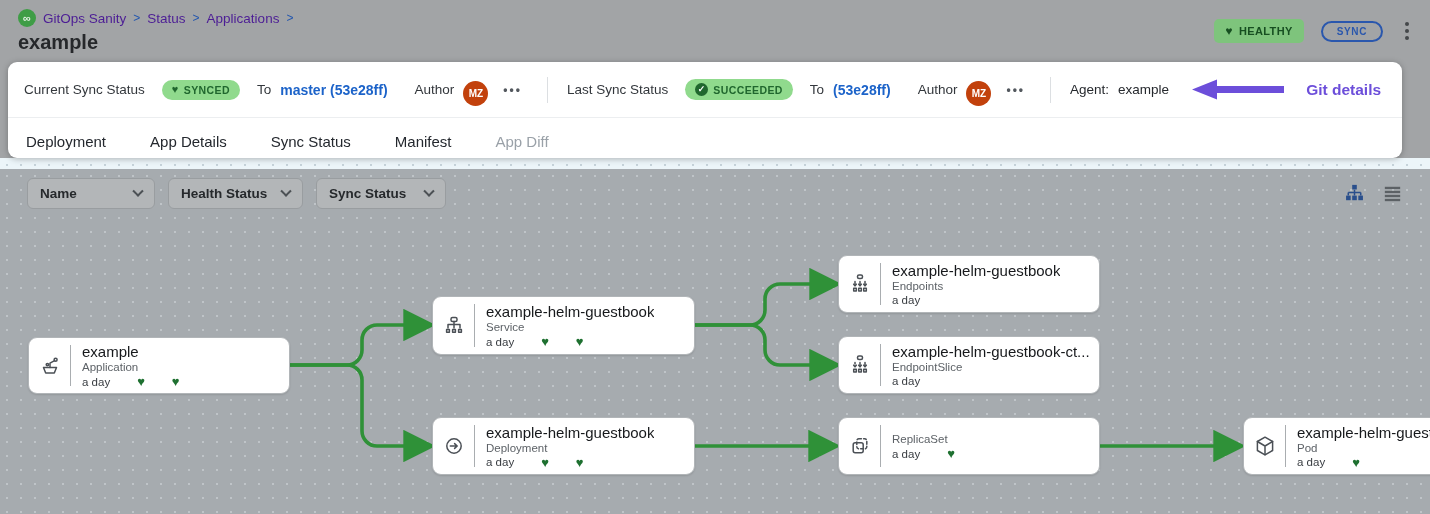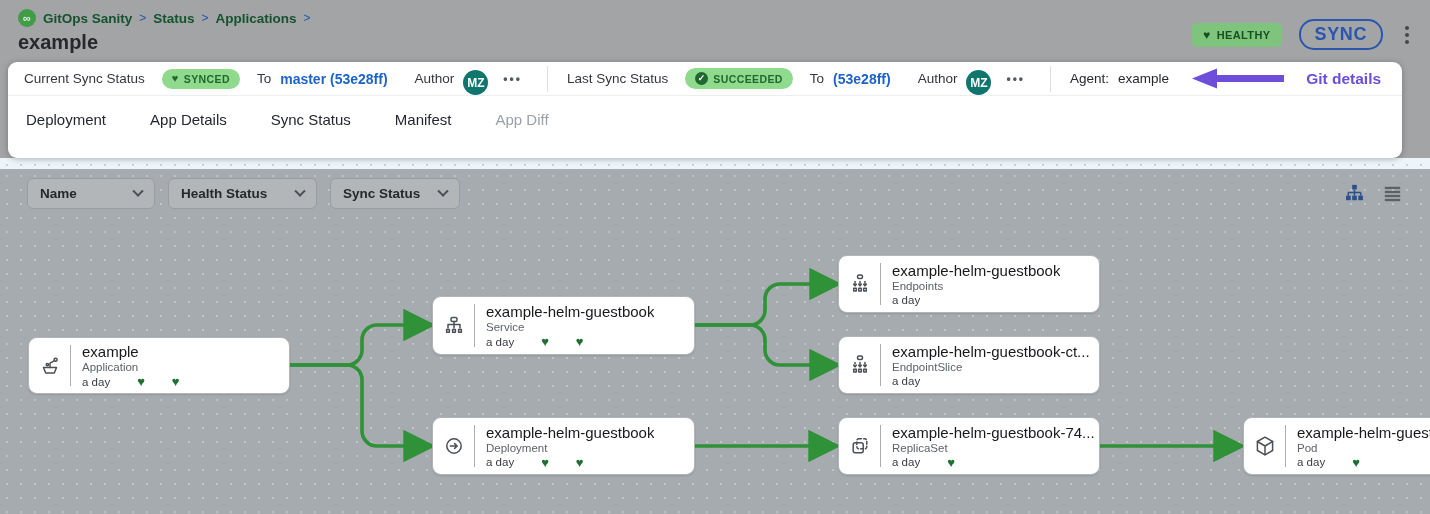--- a/index.html
+++ b/index.html
@@ -11,49 +11,49 @@
   .strip  { position:absolute; left:0; top:158px; width:1430px; height:11px; background:#ecf5f9;
             background-image:radial-gradient(#c6d3da 1.1px, transparent 1.2px); background-size:14px 14px; }
   .canvas { position:absolute; left:0; top:169px; width:1430px; height:345px; background:#a6abaf;
             background-image:radial-gradient(#bfc4c8 1.1px, transparent 1.2px); background-size:14px 14px; }
 
   
   .breadcrumb { position:absolute; left:18px; top:9px; display:flex; align-items:center; gap:7px;
                 font-size:13.5px; color:#2457ae; z-index:5; }
   .crumb-logo { width:18px; height:18px; border-radius:50%; background:#3f9d46; color:#e8f3e8;
                 display:flex; align-items:center; justify-content:center; font-size:11px; font-weight:700; }
-  .crumb-link { color:#14532d; font-weight:700; cursor:pointer; }
+  .crumb-link { color:#4c1d95; font-weight:400; cursor:pointer; }
   .crumb-sep  { color:#2457ae; font-size:12px; }
   .page-title { position:absolute; left:18px; top:31px; font-size:20px; font-weight:700; color:#26282b; z-index:5; }
 
   .top-actions { position:absolute; right:16px; top:19px; display:flex; align-items:center; gap:17px; z-index:5; }
   .health-badge { display:flex; align-items:center; gap:6px; background:#7ec47c; color:#174f21;
                   font-size:11px; font-weight:700; letter-spacing:.4px; padding:6px 11px; border-radius:5px; }
   .health-badge .hb-heart { font-size:12px; line-height:1; }
   .sync-btn { background:transparent; border:2px solid #2a57ad; color:#2a57ad; font-family:inherit;
-              font-size:18px; font-weight:700; letter-spacing:.6px; padding:3px 14px; border-radius:15px; cursor:pointer; }
+              font-size:10px; font-weight:700; letter-spacing:.6px; padding:3px 14px; border-radius:15px; cursor:pointer; }
   .kebab { display:flex; flex-direction:column; gap:3px; padding:3px 5px; cursor:pointer; }
   .kebab i { width:4px; height:4px; border-radius:50%; background:#44474a; }
 
   
   .panel { position:absolute; left:8px; top:62px; width:1394px; height:96px; background:#ffffff;
            border-radius:9px; box-shadow:0 1px 6px rgba(0,0,0,.28); z-index:4; }
-  .status-row { height:34px; display:flex; align-items:center; padding:0 16px; gap:9px;
+  .status-row { height:56px; display:flex; align-items:center; padding:0 16px; gap:9px;
                 border-bottom:1px solid #eceef0; font-size:13.5px; color:#33373c; }
   .badge-pill { display:inline-flex; align-items:center; gap:5px; background:#90da8d; color:#20672e;
                 font-size:10.5px; font-weight:700; letter-spacing:.4px; padding:4px 10px;
                 border-radius:12px; margin-left:8px; }
   .badge-pill .bp-heart { font-size:11px; line-height:1; }
   .check-circle { width:13px; height:13px; border-radius:50%; background:#20672e; color:#ffffff;
                   font-size:9px; display:flex; align-items:center; justify-content:center; line-height:1; }
   .to-label { margin-left:8px; }
   .revision { color:#1c63c9; font-weight:700; font-size:14px; cursor:pointer; }
   .author-label { margin-left:18px; }
-  .avatar { width:25px; height:25px; border-radius:50%; background:#0f766e; color:#ffffff;
-            font-size:12px; font-weight:700; display:flex; align-items:center; justify-content:center;margin-top:8px; }
+  .avatar { width:25px; height:25px; border-radius:50%; background:#c2410c; color:#ffffff;
+            font-size:10px; font-weight:700; display:flex; align-items:center; justify-content:center;margin-top:8px; }
   .dots-h { color:#53585e; font-weight:700; font-size:12px; letter-spacing:2px; margin:0 6px; cursor:pointer; }
   .vdiv { width:1px; height:26px; background:#dcdfe2; margin:0 10px; }
   .agent-group { display:flex; align-items:center; gap:9px; color:#25282d; }
 
   
   .tabs-row { height:47px; display:flex; align-items:center; padding:0 18px; gap:44px;
               font-size:15px; color:#24282e; }
   .tab { height:100%; display:flex; align-items:center; cursor:pointer; }
   .tab.active { font-weight:700; border-bottom:3px solid #1467c5; padding-top:3px; }
   .tab.disabled { color:#9aa1a8; }
@@ -163,21 +163,21 @@
     <span class="tab">Manifest</span>
     <span class="tab disabled">App Diff</span>
   </div>
 </div>
 
 <div class="filter-bar">
   <div class="dd" style="width:128px">
     <span>Name</span>
     <span class="chev"></span>
   </div>
-  <div class="dd" style="width:149px">
+  <div class="dd" style="width:135px">
     <span>Health Status</span>
     <span class="chev"></span>
   </div>
   <div class="dd" style="width:130px">
     <span>Sync Status</span>
     <span class="chev"></span>
   </div>
 </div>
 
 <div class="view-toggles">
@@ -337,21 +337,20 @@
   <div class="node-icon">
     <svg width="24" height="24" viewBox="0 0 24 24">
         <g class="icon-stroke">
           <rect x="8.8" y="4.8" width="10" height="10" rx="2" stroke-dasharray="2.6 2.2"></rect>
           <rect x="5.2" y="8.8" width="10" height="10" rx="2"></rect>
         </g>
       </svg>
   </div>
   <div class="node-sep"></div>
   <div class="node-body">
-    <div class="node-title">example-helm-guestbook-74...</div>
     <div class="node-kind">ReplicaSet</div>
     <div class="node-age">
       <span>a day</span>
       <span class="heart">♥</span>
     </div>
   </div>
 </div>
 
 <div class="node" style="left:1243px;top:417px;width:262px;height:58px">
   <div class="node-icon">

